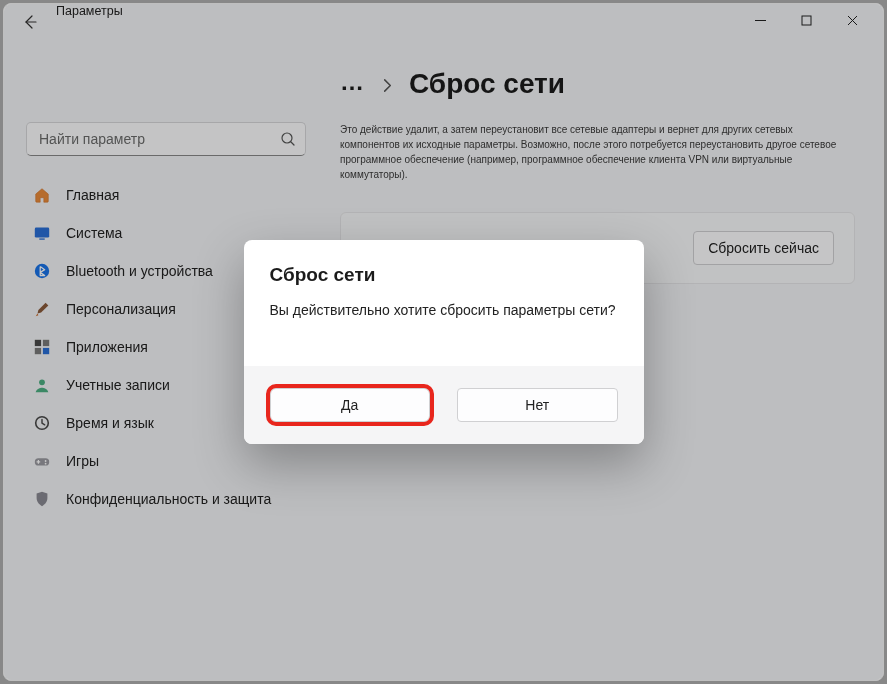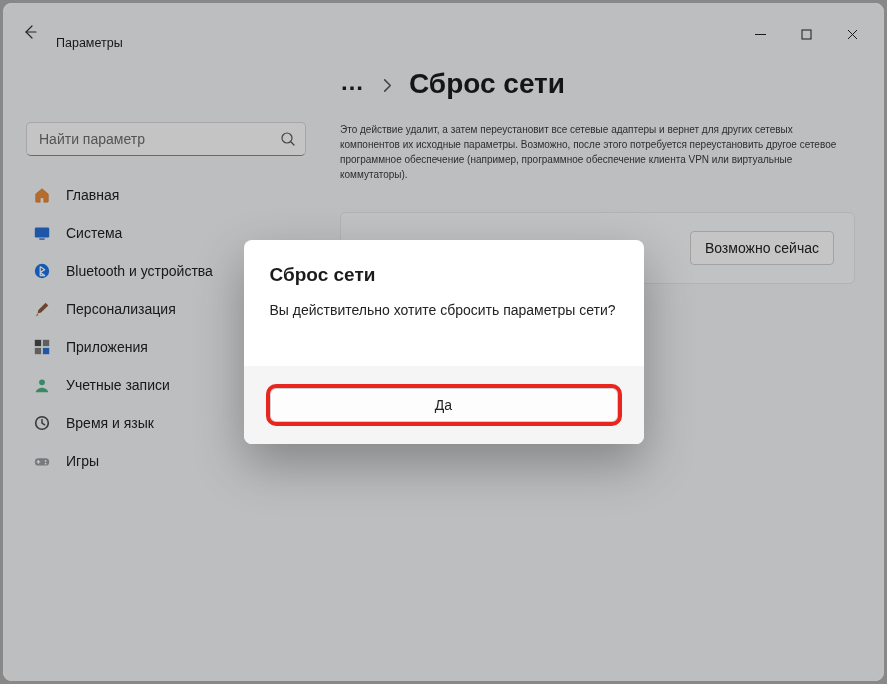--- a/index.html
+++ b/index.html
@@ -1,21 +1,21 @@
 <!DOCTYPE html>
 <html><head>
 <meta charset="utf-8">
 <style>
   * { box-sizing: border-box; margin: 0; padding: 0; font-family: "Segoe UI", Arial, sans-serif; }
   body { background: #888; display: flex; align-items: center; justify-content: center; height: 684px; width: 887px; overflow: hidden; }
   .window {
     width: 881px; height: 678px; background: #f3f4f6; border: 1px solid #bfbfbf; border-radius: 8px;
     position: relative; overflow: hidden;
   }
-  .titlebar { display: flex; align-items: flex-end; height: 46px; padding: 0 8px; }
+  .titlebar { display: flex; align-items: flex-start; height: 46px; padding: 0 8px; }
   .back-btn { width: 36px; height: 36px; display:flex;align-items:center;justify-content:center; border-radius:4px; }
   .title-text { margin-left: 8px; font-size: 12.5px; color: #222; }
   .win-controls { margin-left: auto; display: flex; }
   .win-btn { width: 46px; height: 32px; display:flex;align-items:center;justify-content:center; }
   .content { display: flex; padding: 0 16px 16px 16px; height: calc(100% - 46px); }
   .sidebar { width: 292px; flex: none; padding-top: 54px; }
   .search-wrap { position: relative; margin: 18px 6px 20px 6px; }
   .search { width: 100%; height: 34px; border: 1px solid #d6d6d9; border-bottom: 1px solid #888; background:#fbfcfd; border-radius: 5px; padding: 0 34px 0 12px; font-size: 14px; color:#333; outline:none; }
   .search::placeholder{color:#6b6b6b;}
   .search-icon { position:absolute; right:10px; top:50%; transform:translateY(-50%); width:16px;height:16px; color:#555;}
@@ -151,43 +151,52 @@
           <span class="icon">
               <svg width="18" height="18" viewBox="0 0 20 20">
                 <rect x="2" y="7" width="16" height="8" rx="4" fill="#9a9aa0"></rect>
                 <circle cx="14" cy="10" r="1" fill="#fff"></circle>
                 <circle cx="14" cy="13" r="1" fill="#fff"></circle>
                 <path d="M6 9v4M4 11h4" stroke="#fff" stroke-width="1.4"></path>
               </svg>
             </span>
           <span>Игры</span>
         </li>
+        <li>
+          <span class="icon">
+              <svg width="18" height="18" viewBox="0 0 20 20">
+                <path d="M10 2l6 2v5c0 5-4 8-6 9-2-1-6-4-6-9V4l6-2z" fill="#8a8a92"></path>
+              </svg>
+            </span>
+          <span>Конфиденциальность и защита</span>
+        </li>
       </ul>
     </aside>
 
     <main class="main">
       <div class="breadcrumb">
         <span class="bc-dots">…</span>
         <span class="bc-chevron"><svg viewBox="0 0 16 16">
               <path d="M5 2l6 6-6 6" fill="none" stroke="#555" stroke-width="1.6" stroke-linecap="round" stroke-linejoin="round"></path>
             </svg></span>
         <span>Сброс сети</span>
       </div>
       <p class="desc">Это действие удалит, а затем переустановит все сетевые адаптеры и вернет для других сетевых компонентов их исходные параметры. Возможно, после этого потребуется переустановить другое сетевое программное обеспечение (например, программное обеспечение клиента VPN или виртуальные коммутаторы).</p>
       <div class="card">
         <span class="card-label">Сброс сети</span>
-        <button class="reset-btn">Возможно сейчас</button>
+        <button class="reset-btn">Сбросить сейчас</button>
       </div>
     </main>
   </div>
 
   <div class="overlay">
     <div class="dialog">
       <div class="dialog-body">
         <div class="dialog-title">Сброс сети</div>
         <div class="dialog-msg">Вы действительно хотите сбросить параметры сети?</div>
       </div>
       <div class="dialog-actions">
         <div class="dbtn highlighted">Да</div>
+        <div class="dbtn">Нет</div>
       </div>
     </div>
   </div>
 </div>
 
 </body></html>

